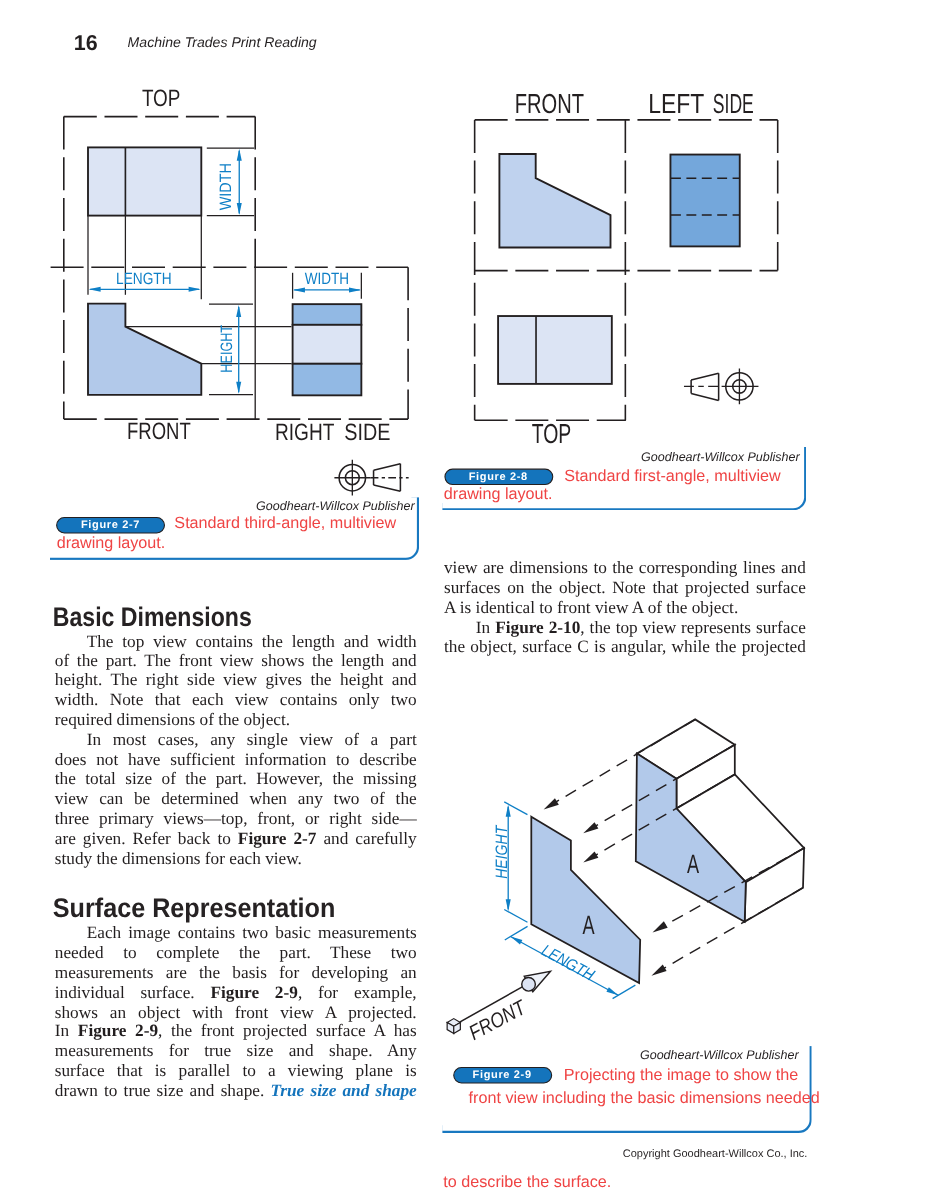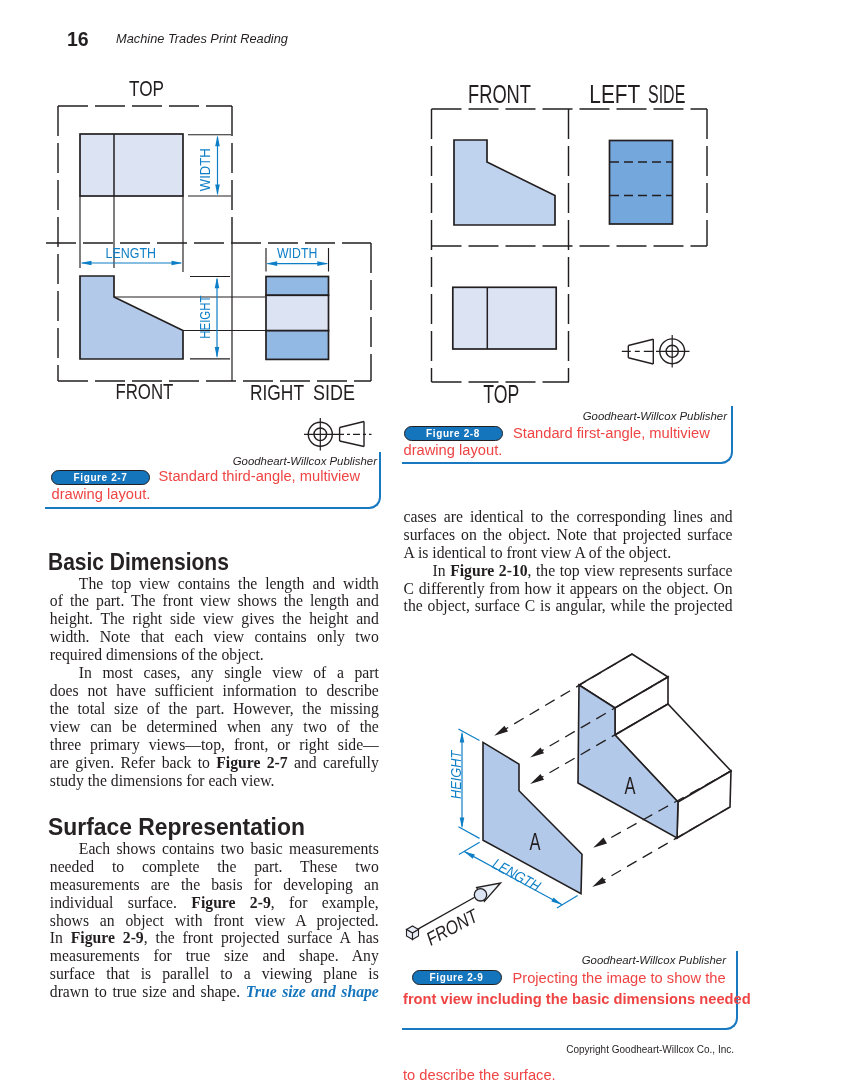--- a/index.html
+++ b/index.html
@@ -152,54 +152,53 @@
   <div class="capbox" style="left:402px;top:406px;width:329px;height:56px;"></div>
   <div class="abs pub" style="left:402px;top:410.3px;width:325px;">Goodheart-Willcox Publisher</div>
   <div class="pill" style="left:403.5px;top:425.8px;width:97px;">Figure 2-8</div>
   <div class="abs cap" style="left:513px;top:425.2px;">Standard first-angle, multiview</div>
   <div class="abs cap" style="left:403.5px;top:441.5px;">drawing layout.</div>
 
   <div class="capbox" style="left:402px;top:951px;width:333.6px;height:77px;"></div>
   <div class="abs pub" style="left:402px;top:954.4px;width:324px;">Goodheart-Willcox Publisher</div>
   <div class="pill" style="left:411.5px;top:970.3px;width:88px;">Figure 2-9</div>
   <div class="abs cap" style="left:512.5px;top:970.0px;">Projecting the image to show the</div>
-  <div class="abs cap" style="left:403px;top:990.8px;font-weight:bold;">front view including the basic dimensions needed</div>
+  <div class="abs cap" style="left:426px;top:990.8px;">front view including the basic dimensions needed</div>
   <div class="abs cap" style="left:403px;top:1067px;">to describe the surface.</div>
 
   <div class="abs h1" style="left:48px;top:547.5px;transform:scaleX(0.857);">Basic Dimensions</div>
   <div class="abs ser" style="left:49.8px;top:574.5px;width:329px;">
     <div class="j ind">The top view contains the length and width</div>
     <div class="j">of the part. The front view shows the length and</div>
     <div class="j">height. The right side view gives the height and</div>
     <div class="j">width. Note that each view contains only two</div>
     <div>required dimensions of the object.</div>
     <div class="j ind">In most cases, any single view of a part</div>
     <div class="j">does not have sufficient information to describe</div>
     <div class="j">the total size of the part. However, the missing</div>
     <div class="j">view can be determined when any two of the</div>
     <div class="j">three primary views—top, front, or right side—</div>
     <div class="j">are given. Refer back to <b>Figure 2-7</b> and carefully</div>
     <div>study the dimensions for each view.</div>
   </div>
   <div class="abs h1" style="left:48.3px;top:813px;transform:scaleX(0.934);">Surface Representation</div>
   <div class="abs ser" style="left:49.8px;top:839.8px;width:329px;">
-    <div class="j ind">Each shows contains two basic measurements</div>
+    <div class="j ind">Each image contains two basic measurements</div>
     <div class="j">needed to complete the part. These two</div>
     <div class="j">measurements are the basis for developing an</div>
     <div class="j">individual surface. <b>Figure 2-9</b>, for example,</div>
     <div class="j">shows an object with front view A projected.</div>
     <div class="j">In <b>Figure 2-9</b>, the front projected surface A has</div>
     <div class="j">measurements for true size and shape. Any</div>
     <div class="j">surface that is parallel to a viewing plane is</div>
     <div class="j">drawn to true size and shape. <span class="blue">True size and shape</span></div>
   </div>
 
   <div class="abs ser" style="left:403.6px;top:507.8px;width:329px;">
-    <div class="j">cases are identical to the corresponding lines and</div>
+    <div class="j">view are dimensions to the corresponding lines and</div>
     <div class="j">surfaces on the object. Note that projected surface</div>
     <div>A is identical to front view A of the object.</div>
     <div class="j ind">In <b>Figure 2-10</b>, the top view represents surface</div>
-    <div class="j">C differently from how it appears on the object. On</div>
     <div class="j">the object, surface C is angular, while the projected</div>
   </div>
 
   <div class="abs" style="left:400px;top:1043.8px;width:334px;text-align:right;font-size:10px;">Copyright Goodheart-Willcox Co., Inc.</div>
 </div>
 
 </body></html>

